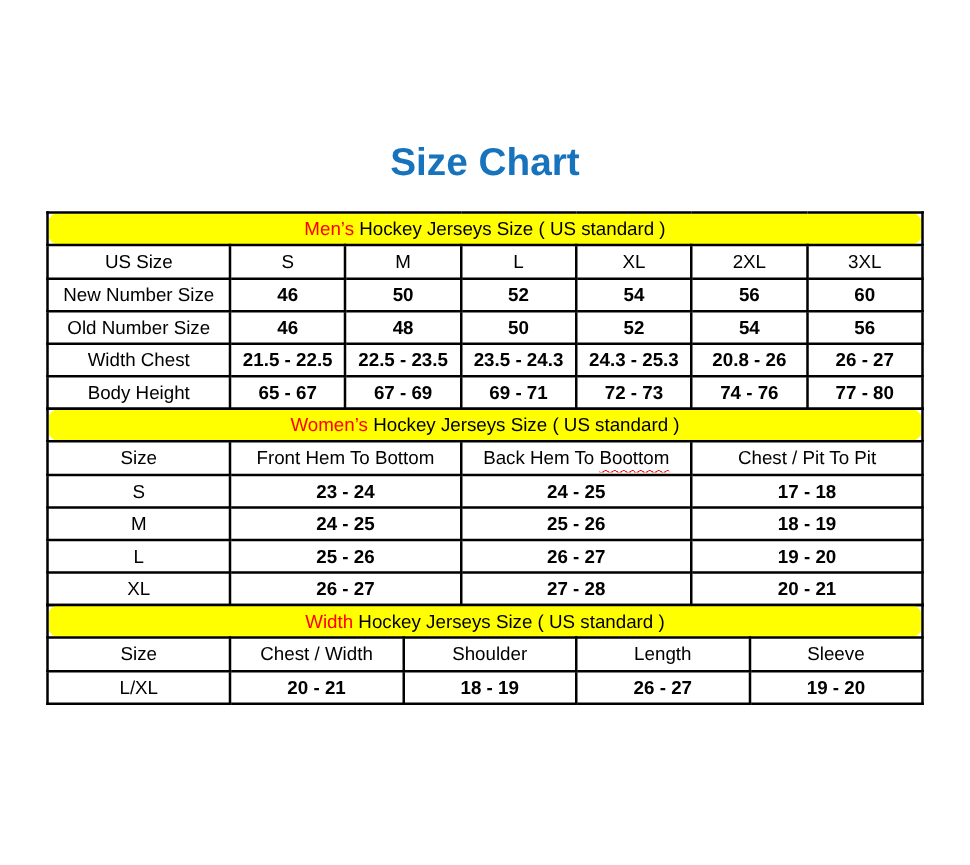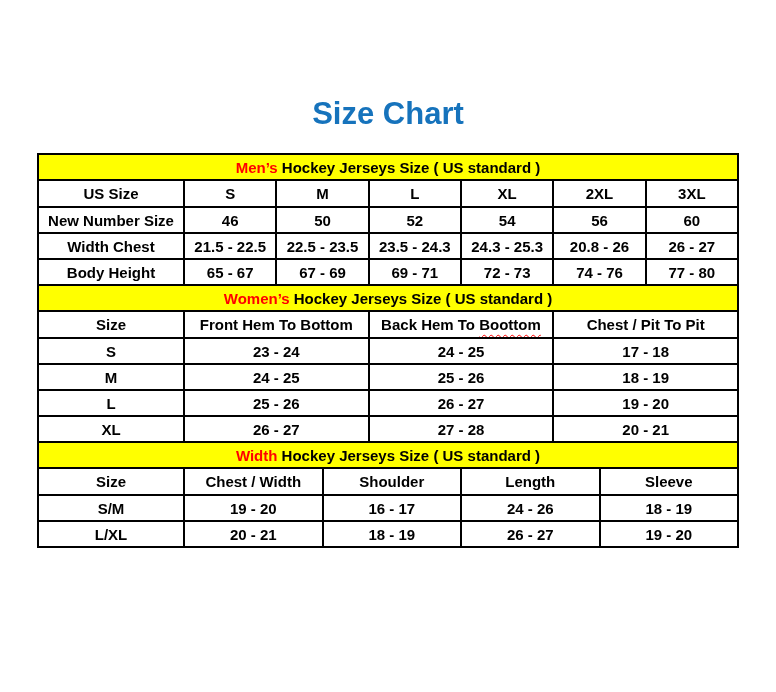--- a/index.html
+++ b/index.html
@@ -6,21 +6,21 @@
   html, body {
     margin: 0; padding: 0;
     width: 776px; height: 692px;
     background: #ffffff;
     font-family: "Liberation Sans", sans-serif;
     color: #000;
     overflow: hidden;
   }
   .page { width: 776px; height: 692px; }
   .title {
-    margin: 0;
+    margin: 16px;
     padding-top: 96px;
     text-align: center;
     font-size: 31px;
     font-weight: bold;
     color: var(--title-blue, #1673BC);
     letter-spacing: 0px;
   }
   .chart { width: 702px; margin: 21px auto 0; }
   table.tbl {
     border-collapse: collapse;
@@ -31,21 +31,21 @@
   .tbl th, .tbl td {
     border: 2px solid var(--border-black, #000);
     text-align: center;
     vertical-align: middle;
     font-size: 15px;
     padding: 1px 2px;
     height: 26px;
     overflow: hidden;
     white-space: nowrap;
   }
-  .tbl th { font-weight: bold; }
+  .tbl th { font-weight: normal; border-radius: 10px; }
   .tbl td { font-weight: bold; }
   .band-cell {
     background: var(--band-yellow, #FFFF00);
     font-size: 17px;
     font-weight: bold;
     height: 36px;
   }
   .band-cell .red { color: var(--accent-red, #FF0000); }
   tr.cols th { height: 27px; }
   .label-regular { font-weight: normal; }
@@ -93,20 +93,29 @@
           <tr>
             <th class="label-regular">New Number Size</th>
             <td>46</td>
             <td>50</td>
             <td>52</td>
             <td>54</td>
             <td>56</td>
             <td>60</td>
           </tr>
           <tr>
+            <th class="label-regular">Old Number Size</th>
+            <td>46</td>
+            <td>48</td>
+            <td>50</td>
+            <td>52</td>
+            <td>54</td>
+            <td>56</td>
+          </tr>
+          <tr>
             <th class="label-regular">Width Chest</th>
             <td>21.5 - 22.5</td>
             <td>22.5 - 23.5</td>
             <td>23.5 - 24.3</td>
             <td>24.3 - 25.3</td>
             <td>20.8 - 26</td>
             <td>26 - 27</td>
           </tr>
           <tr>
             <th class="label-regular">Body Height</th>
@@ -181,27 +190,20 @@
         <tr class="cols">
             <th>Size</th>
             <th>Chest / Width</th>
             <th>Shoulder</th>
             <th>Length</th>
             <th>Sleeve</th>
           </tr>
       </thead>
       <tbody>
           <tr>
-            <th>S/M</th>
-            <td>19 - 20</td>
-            <td>16 - 17</td>
-            <td>24 - 26</td>
-            <td>18 - 19</td>
-          </tr>
-          <tr>
             <th>L/XL</th>
             <td>20 - 21</td>
             <td>18 - 19</td>
             <td>26 - 27</td>
             <td>19 - 20</td>
           </tr>
         </tbody>
     </table>
 
   </div>

